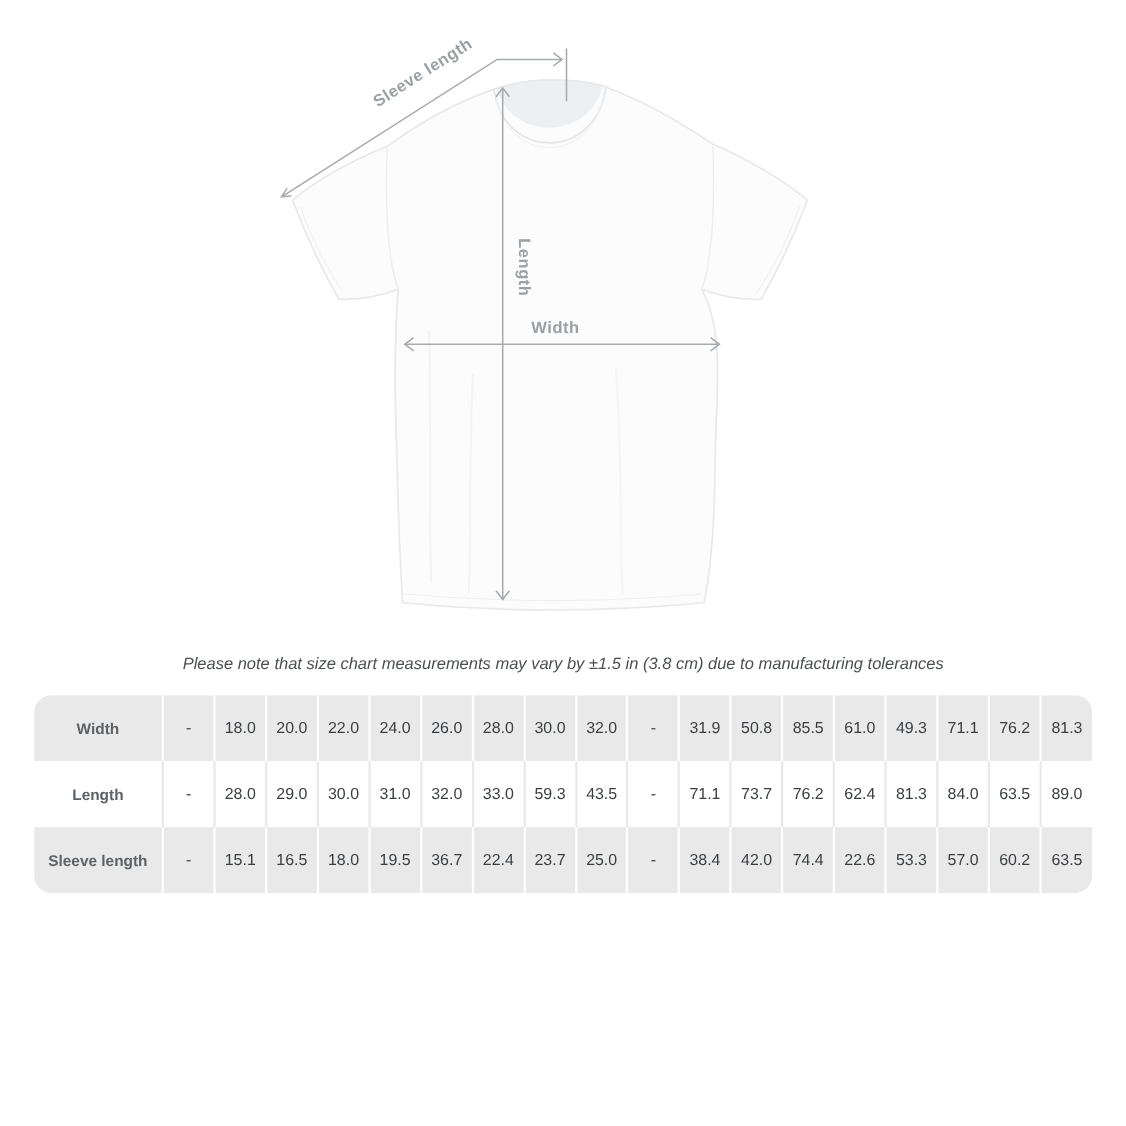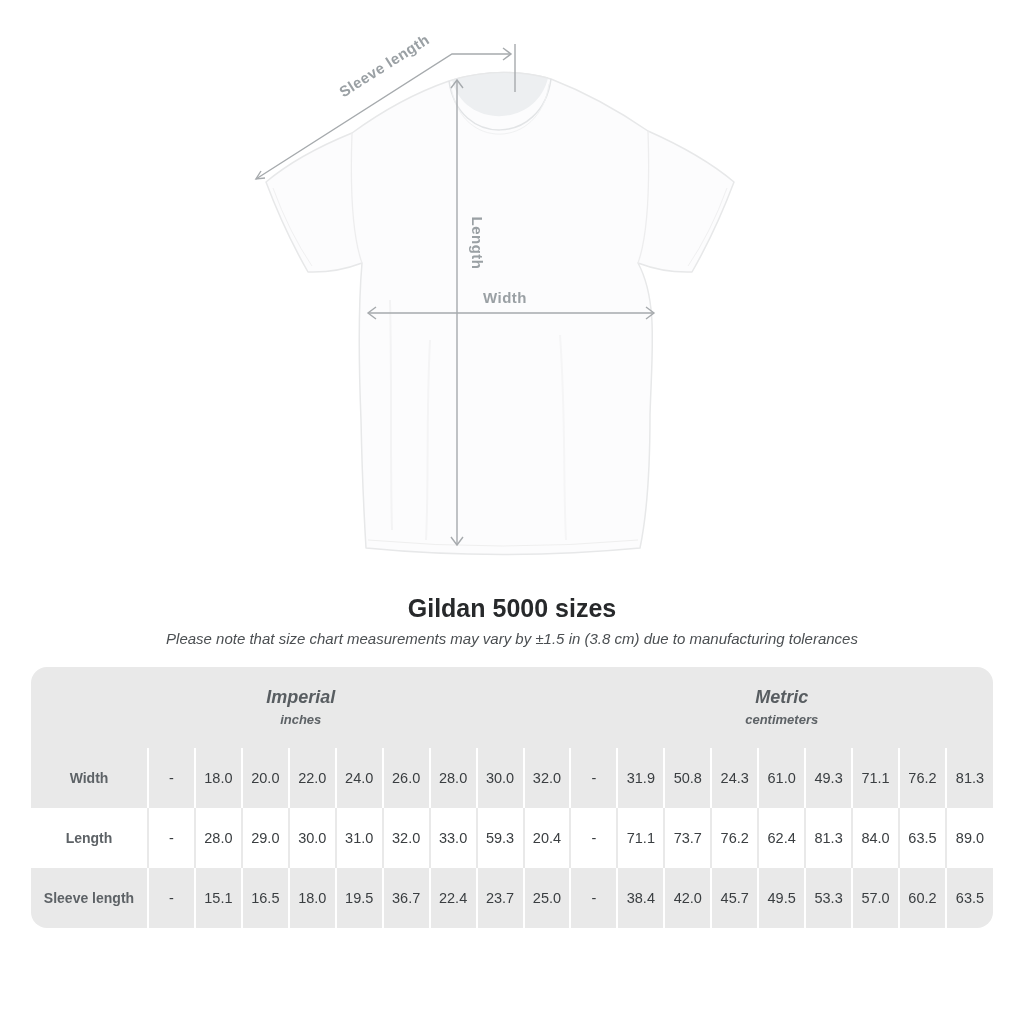--- a/index.html
+++ b/index.html
@@ -155,75 +155,64 @@
 
       <g stroke="#a6aaad" stroke-width="1.4" fill="none">
         <path d="M368,313 L654,313"></path>
         <path d="M376,307 L368,313 L376,319"></path>
         <path d="M646,307 L654,313 L646,319"></path>
       </g>
       <text class="ann-text" x="505" y="303" text-anchor="middle">Width</text>
     </svg>
   </div>
 
-  <h1 class="page-title">Gildan 5000 sizes</h1>
   <p class="tolerance-note">Please note that size chart measurements may vary by ±1.5 in (3.8 cm) due to manufacturing tolerances</p>
 
   <div class="table-wrap">
     <table class="size-chart">
       <colgroup>
         <col style="width:117px">
         <col span="18">
       </colgroup>
       <thead>
-        <tr class="band-row">
-          <th colspan="10">
-            <div class="unit-label">Imperial</div>
-            <div class="unit-sublabel">inches</div>
-          </th>
-          <th colspan="9">
-            <div class="unit-label">Metric</div>
-            <div class="unit-sublabel">centimeters</div>
-          </th>
-        </tr>
       </thead>
       <tbody id="table-body">
 
       <tr class="row-gray">
             <th class="rowlabel">Width</th>
             <td>-</td>
             <td>18.0</td>
             <td>20.0</td>
             <td>22.0</td>
             <td>24.0</td>
             <td>26.0</td>
             <td>28.0</td>
             <td>30.0</td>
             <td>32.0</td>
             <td>-</td>
             <td>31.9</td>
             <td>50.8</td>
-            <td>24.3</td>
+            <td>85.5</td>
             <td>61.0</td>
             <td>49.3</td>
             <td>71.1</td>
             <td>76.2</td>
             <td>81.3</td>
           </tr>
           <tr class="row-white">
             <th class="rowlabel">Length</th>
             <td>-</td>
             <td>28.0</td>
             <td>29.0</td>
             <td>30.0</td>
             <td>31.0</td>
             <td>32.0</td>
             <td>33.0</td>
             <td>59.3</td>
-            <td>20.4</td>
+            <td>43.5</td>
             <td>-</td>
             <td>71.1</td>
             <td>73.7</td>
             <td>76.2</td>
             <td>62.4</td>
             <td>81.3</td>
             <td>84.0</td>
             <td>63.5</td>
             <td>89.0</td>
           </tr>
@@ -234,22 +223,22 @@
             <td>16.5</td>
             <td>18.0</td>
             <td>19.5</td>
             <td>36.7</td>
             <td>22.4</td>
             <td>23.7</td>
             <td>25.0</td>
             <td>-</td>
             <td>38.4</td>
             <td>42.0</td>
-            <td>45.7</td>
-            <td>49.5</td>
+            <td>74.4</td>
+            <td>22.6</td>
             <td>53.3</td>
             <td>57.0</td>
             <td>60.2</td>
             <td>63.5</td>
           </tr>
         </tbody>
     </table>
   </div>
 
 </div>

